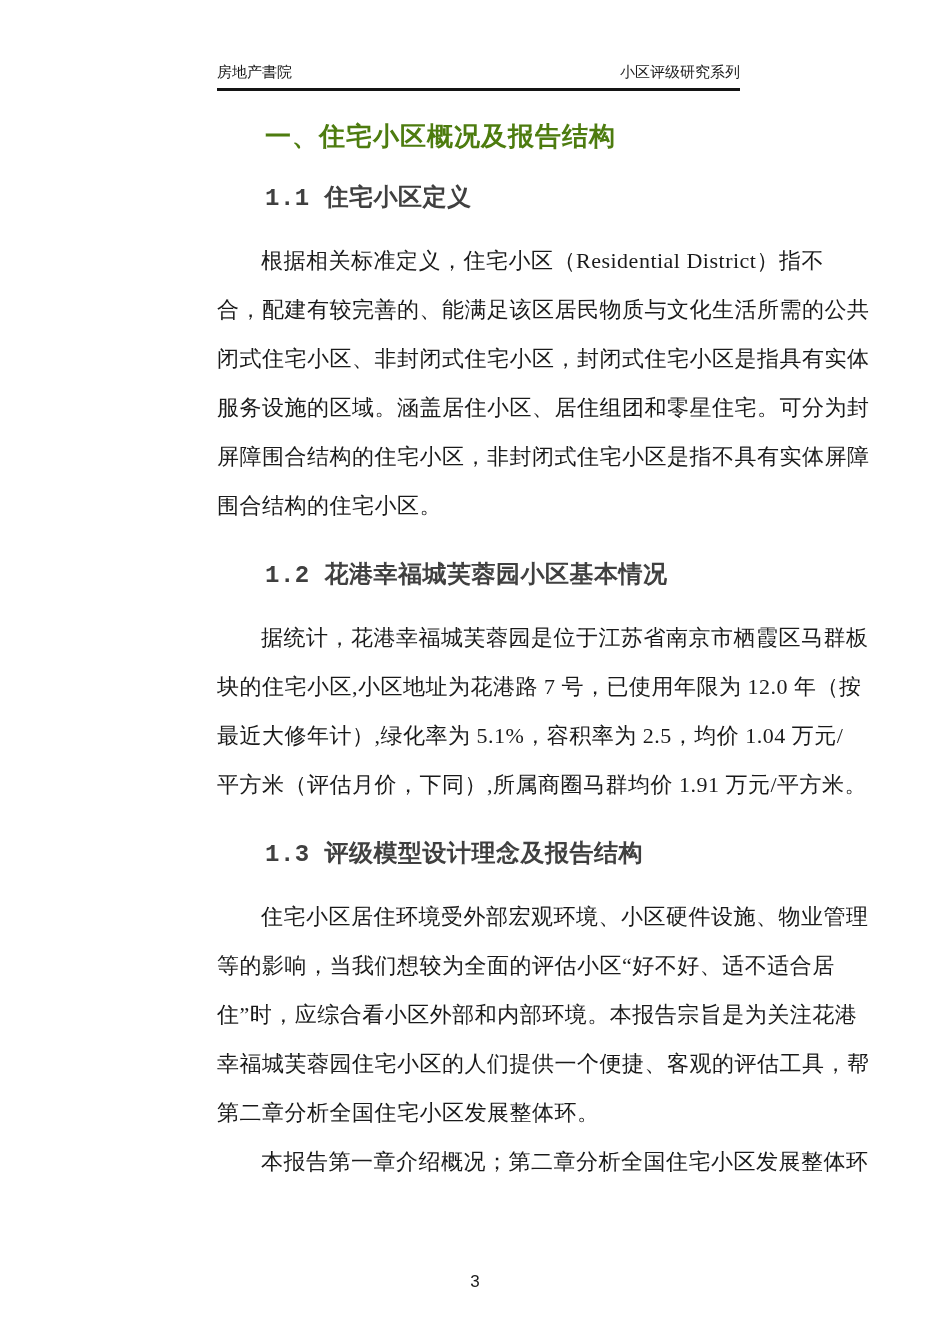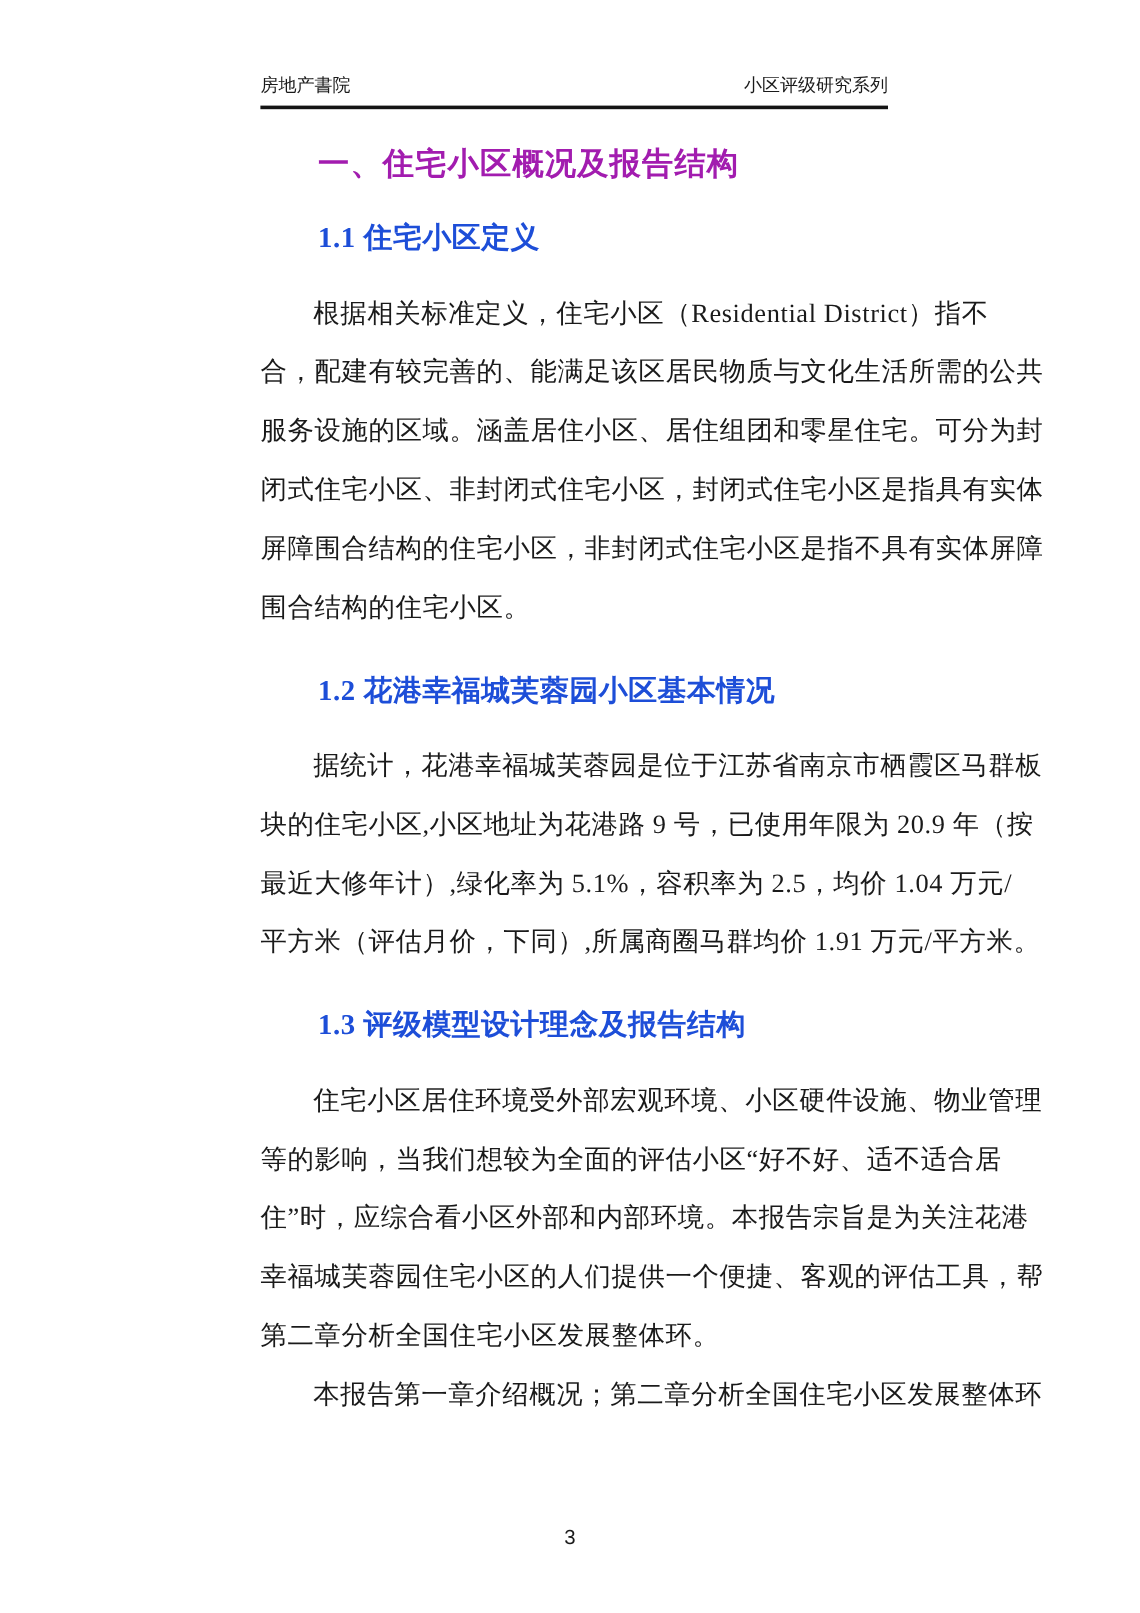--- a/index.html
+++ b/index.html
@@ -28,30 +28,30 @@
     line-height: 20px;
     color: #1a1a1a;
   }
   h1.chapter-title {
     margin: 29px 0 0 48px;
     font-family: "Liberation Sans", "DejaVu Sans", sans-serif;
     font-size: 26px;
     font-weight: 700;
     line-height: 1.25;
     letter-spacing: 1px;
-    color: #a21caf;
+    color: #4d7c0f;
   }
   h2.section-heading {
     margin: 31px 0 0 48px;
-    font-family: Liberation Serif, serif;
+    font-family: Liberation Mono, monospace;
     font-size: 24px;
     font-weight: 700;
     line-height: 1.25;
     letter-spacing: 0.5px;
-    color: #1d4ed8;
+    color: #404040;
   }
   .para {
     margin-top: 22px;
   }
   .para + .para { margin-top: 0; }
   .para .line {
     font-size: 22px;
     line-height: 49px;
     letter-spacing: 0.5px;
     color: #1a1a1a;
@@ -85,32 +85,32 @@
     <span>小区评级研究系列</span>
   </header>
 
   <h1 class="chapter-title">一、住宅小区概况及报告结构</h1>
 
   <section>
     <h2 class="section-heading">1.1 住宅小区定义</h2>
     <div class="para" data-short-last="">
         <div class="line">根据相关标准定义，住宅小区（Residential District）指不</div>
         <div class="line">合，配建有较完善的、能满足该区居民物质与文化生活所需的公共</div>
+        <div class="line">闭式住宅小区、非封闭式住宅小区，封闭式住宅小区是指具有实体</div>
         <div class="line">服务设施的区域。涵盖居住小区、居住组团和零星住宅。可分为封</div>
-        <div class="line">闭式住宅小区、非封闭式住宅小区，封闭式住宅小区是指具有实体</div>
         <div class="line">屏障围合结构的住宅小区，非封闭式住宅小区是指不具有实体屏障</div>
         <div class="line">围合结构的住宅小区。</div>
       </div>
   </section>
 
   <section>
     <h2 class="section-heading">1.2 花港幸福城芙蓉园小区基本情况</h2>
     <div class="para">
         <div class="line">据统计，花港幸福城芙蓉园是位于江苏省南京市栖霞区马群板</div>
-        <div class="line">块的住宅小区,小区地址为花港路 9 号，已使用年限为 20.9 年（按</div>
+        <div class="line">块的住宅小区,小区地址为花港路 7 号，已使用年限为 12.0 年（按</div>
         <div class="line">最近大修年计）,绿化率为 5.1%，容积率为 2.5，均价 1.04 万元/</div>
         <div class="line">平方米（评估月价，下同）,所属商圈马群均价 1.91 万元/平方米。</div>
       </div>
   </section>
 
   <section>
     <h2 class="section-heading">1.3 评级模型设计理念及报告结构</h2>
     <div class="para" data-short-last="">
         <div class="line">住宅小区居住环境受外部宏观环境、小区硬件设施、物业管理</div>
         <div class="line">等的影响，当我们想较为全面的评估小区“好不好、适不适合居</div>

